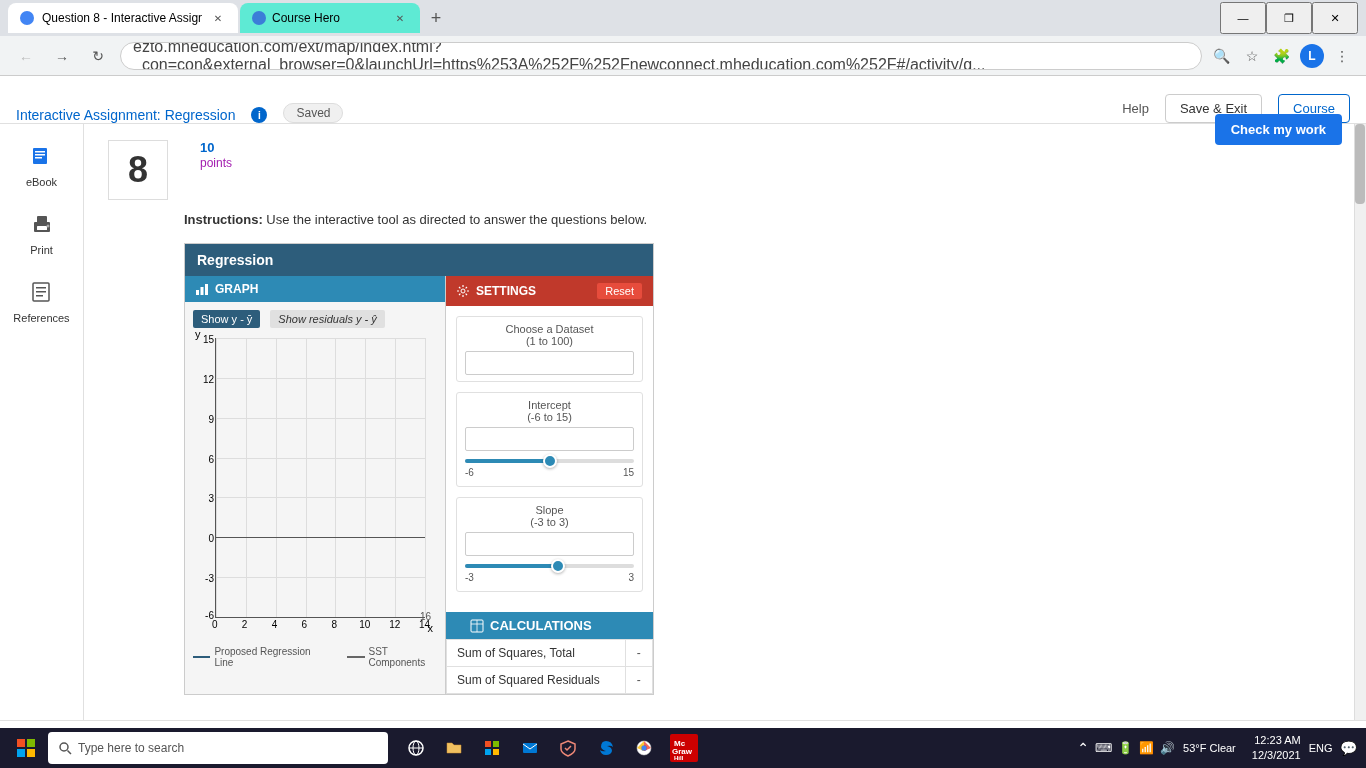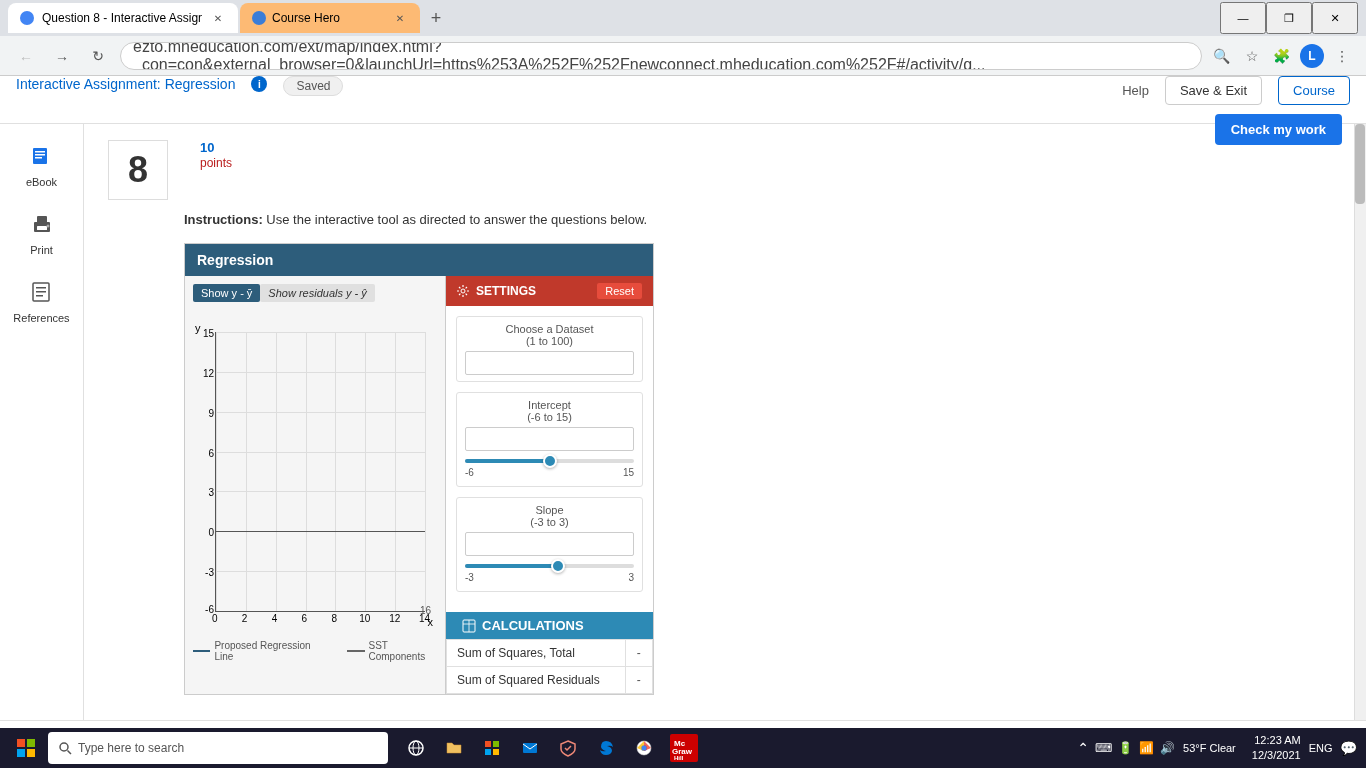--- a/index.html
+++ b/index.html
@@ -3,37 +3,37 @@
   <meta charset="utf-8">
   <style>
     * { box-sizing: border-box; margin: 0; padding: 0; }
     body { font-family: Arial, sans-serif; font-size: 13px; background: #f5f5f5; width: 1366px; height: 768px; overflow: hidden; }
 
     
     .browser-chrome { background: #dee1e6; width: 100%; }
     .tab-bar { display: flex; align-items: center; height: 36px; background: #dee1e6; padding: 0 8px; gap: 2px; }
     .tab { display: flex; align-items: center; height: 30px; background: white; border-radius: 8px 8px 0 0; padding: 0 12px; font-size: 12px; gap: 8px; min-width: 180px; max-width: 240px; }
     .tab.active { background: white; }
-    .tab.inactive { background: #fdba74; }
+    .tab.inactive { background: #5eead4; }
     .tab-favicon { width: 14px; height: 14px; border-radius: 50%; display: inline-block; }
     .tab-favicon.blue { background: #4285f4; }
     .tab-close { margin-left: auto; width: 16px; height: 16px; display: flex; align-items: center; justify-content: center; border-radius: 50%; cursor: pointer; font-size: 10px; color: #555; }
     .tab-new { width: 28px; height: 28px; display: flex; align-items: center; justify-content: center; border-radius: 50%; cursor: pointer; font-size: 18px; color: #555; }
     .win-btn { width: 46px; height: 32px; display: flex; align-items: center; justify-content: center; font-size: 11px; cursor: pointer; }
 
     .address-bar { display: flex; align-items: center; height: 40px; background: #f1f3f4; padding: 0 12px; gap: 8px; border-bottom: 1px solid #ccc; }
     .nav-btn { width: 28px; height: 28px; display: flex; align-items: center; justify-content: center; border-radius: 50%; cursor: pointer; color: #555; font-size: 14px; }
     .nav-btn.disabled { color: #bbb; cursor: default; }
     .url-box { flex: 1; height: 28px; background: white; border: 1px solid #ccc; border-radius: 14px; display: flex; align-items: center; padding: 0 12px; font-size: 11px; color: #333; overflow: hidden; }
     .browser-icons { display: flex; align-items: center; gap: 6px; }
     .browser-icon { width: 24px; height: 24px; display: flex; align-items: center; justify-content: center; border-radius: 50%; cursor: pointer; color: #555; font-size: 14px; }
     .user-avatar { width: 24px; height: 24px; border-radius: 50%; background: #1a73e8; color: white; display: flex; align-items: center; justify-content: center; font-size: 12px; font-weight: bold; }
 
     
-    .app-header { background: white; border-bottom: 1px solid #e0e0e0; height: 48px; display: flex; align-items: flex-start; padding: 0 16px; gap: 16px; }
+    .app-header { background: white; border-bottom: 1px solid #e0e0e0; height: 48px; display: flex; align-items: flex-end; padding: 0 16px; gap: 16px; }
     .app-title { color: #0066cc; font-size: 14px; cursor: pointer; }
     .info-icon { width: 16px; height: 16px; border-radius: 50%; background: #0066cc; color: white; display: inline-flex; align-items: center; justify-content: center; font-size: 10px; font-weight: bold; cursor: pointer; }
     .saved-badge { background: #f0f0f0; border: 1px solid #ddd; border-radius: 12px; padding: 2px 12px; font-size: 12px; color: #555; }
     .header-right { margin-left: auto; display: flex; align-items: center; gap: 16px; }
     .header-link { color: #555; font-size: 13px; cursor: pointer; text-decoration: none; }
     .save-exit-btn { background: white; border: 1px solid #ccc; border-radius: 4px; padding: 6px 14px; font-size: 13px; cursor: pointer; color: #333; }
     .submit-btn { background: white; border: 1px solid #0066cc; border-radius: 4px; padding: 6px 14px; font-size: 13px; cursor: pointer; color: #0066cc; }
     .check-work-btn { background: #1a73e8; border: none; border-radius: 4px; padding: 8px 16px; font-size: 13px; cursor: pointer; color: white; font-weight: bold; position: absolute; right: 24px; top: 114px; z-index: 10; }
 
     
@@ -42,33 +42,33 @@
     
     .sidebar { width: 84px; border-right: 1px solid #e0e0e0; display: flex; flex-direction: column; align-items: center; padding: 16px 0; gap: 20px; background: white; }
     .sidebar-item { display: flex; flex-direction: column; align-items: center; gap: 4px; cursor: pointer; color: #0066cc; }
     .sidebar-item .icon-box { width: 32px; height: 32px; display: flex; align-items: center; justify-content: center; }
     .sidebar-item .label { font-size: 11px; color: #333; }
 
     
     .content-area { flex: 1; overflow-y: auto; padding: 16px 24px; position: relative; }
     .question-number-box { width: 60px; height: 60px; border: 1px solid #ddd; display: flex; align-items: center; justify-content: center; font-size: 36px; font-weight: bold; color: #333; float: left; margin-right: 16px; }
     .points-label { color: #0066cc; font-size: 13px; font-weight: bold; }
-    .points-sub { font-size: 12px; color: #b91c1c; }
+    .points-sub { font-size: 12px; color: #a21caf; }
     .instructions { font-size: 13px; color: #333; margin-bottom: 16px; margin-left: 76px; }
     .instructions strong { font-weight: bold; }
 
     
     .regression-tool { border: 1px solid #ccc; width: 470px; margin-left: 76px; }
     .regression-header { background: #2d5d7b; color: white; padding: 8px 12px; font-size: 14px; font-weight: bold; }
     .view-btn { padding: 4px 12px; font-size: 12px; border: none; cursor: pointer; border-radius: 3px; }
     .view-btn.active { background: #2d5d7b; color: white; }
     .view-btn.inactive { background: #e0e0e0; color: #333; font-style: italic; }
 
     
-    .calc-header { background: #2d8ab5; color: white; padding: 6px 16px; font-size: 13px; font-weight: bold; display: flex; align-items: center; gap: 6px; }
+    .calc-header { background: #2d8ab5; color: white; padding: 6px 24px; font-size: 13px; font-weight: bold; display: flex; align-items: center; gap: 6px; }
     .calc-table { width: 100%; border-collapse: collapse; }
     .calc-table td { padding: 6px 10px; border: 1px solid #e0e0e0; font-size: 12px; }
     .calc-table td:first-child { color: #333; }
     .calc-table td:last-child { text-align: center; color: #555; }
 
     
     .bottom-nav { height: 48px; background: white; border-top: 1px solid #e0e0e0; display: flex; align-items: center; justify-content: center; gap: 16px; }
     .nav-arrow { color: #0066cc; font-size: 18px; cursor: pointer; padding: 4px 8px; }
     .grid-icon { width: 24px; height: 24px; display: flex; align-items: center; justify-content: center; cursor: pointer; }
     .nav-btn-text { color: #0066cc; font-size: 13px; cursor: pointer; font-weight: bold; }
@@ -193,22 +193,30 @@
 
     <div class="regression-tool">
       <div class="regression-header">
         <span>Regression</span>
       </div>
 
       <div style="display:flex;">
 
         <div style="flex:0 0 260px; background:#f5f5f5; padding:8px;">
 
-
-          <div style="display:flex; gap:0; margin-bottom:20px;">
+          <div style="background:#2d8ab5; color:white; display:flex; align-items:center; gap:6px; padding:6px 10px; margin:-8px -8px 8px -8px;">
+            <svg width="14" height="14" viewBox="0 0 14 14">
+                <rect x="1" y="8" width="3" height="5" fill="white"></rect>
+                <rect x="5.5" y="5" width="3" height="8" fill="white"></rect>
+                <rect x="10" y="2" width="3" height="11" fill="white"></rect>
+              </svg>
+            <span style="font-size:12px; font-weight:bold;">GRAPH</span>
+          </div>
+
+          <div style="display:flex; gap:10px; margin-bottom:0;">
             <button class="view-btn active" style="background:#2d5d7b;color:white;padding:3px 8px;font-size:11px;border:none;border-radius:2px;cursor:pointer;">Show y - ȳ</button>
             <button class="view-btn inactive" style="background:#e0e0e0;color:#333;padding:3px 8px;font-size:11px;border:none;border-radius:2px;cursor:pointer;">Show residuals y - ŷ</button>
           </div>
 
           <div style="position:relative; width:240px; height:310px;">
             <span style="position:absolute; left:2px; top:0; font-size:11px;">y</span>
 
             <div style="position:absolute; left:22px; top:10px; width:210px; height:280px; border-left:1.5px solid #555; border-bottom:1.5px solid #555;">
 
               <div style="position:absolute;top:0%;width:100%;border-top:1px solid #ddd;"></div>

